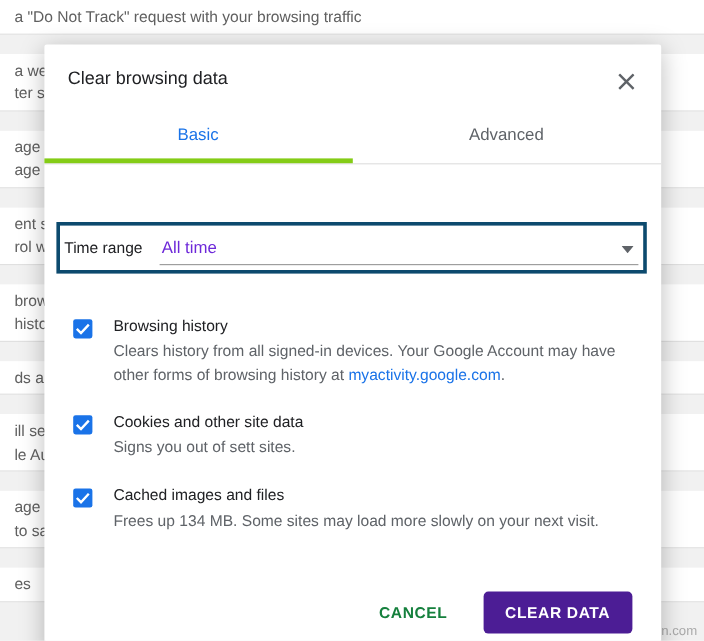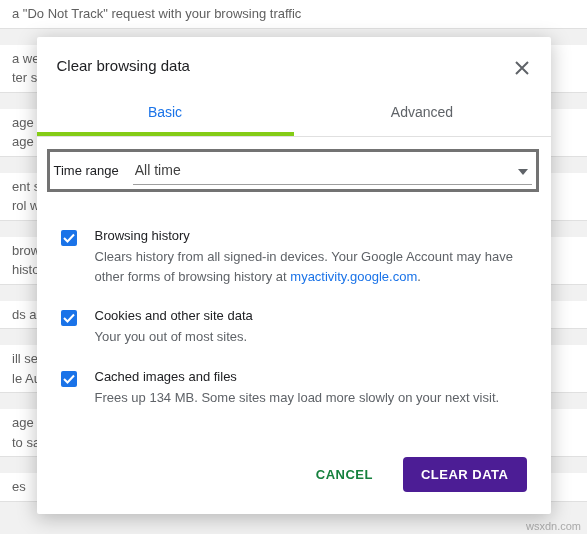--- a/index.html
+++ b/index.html
@@ -79,42 +79,43 @@
       font-weight: 500;
     }
     .tab.active {
       color: #1a73e8;
       border-bottom: 4px solid #84cc16;
     }
     .time-range-wrap {
       padding: 12px 12px 12px 10px;
     }
     .time-range-highlight {
-      border: 3px solid #737373;
+      border: 3px solid #0c4a6e;
       padding: 4px 4px;
+      margin-top: 36px;
     }
     .time-range-row {
       display: flex;
       align-items: center;
       gap: 14px;
     }
     .time-range-label {
       font-size: 13px;
       color: #202124;
       white-space: nowrap;
     }
     .time-range-select {
       flex: 1;
       display: flex;
       align-items: center;
       justify-content: space-between;
       border-bottom: 1px solid #9e9e9e;
       padding: 6px 4px 6px 2px;
       cursor: pointer;
-      color: #404040;
+      color: #6d28d9;
       font-size: 14px;
       text-align: center;
     }
     .caret {
       color: #5f6368;
     }
     .options {
       padding: 10px 24px 24px 24px;
     }
     .option-row {
@@ -255,21 +256,21 @@
       </div>
 
       <div class="option-row">
         <div class="checkbox">
           <svg width="14" height="14" viewBox="0 0 14 14">
               <path d="M2 7 L5.5 10.5 L12 3.5" stroke="#fff" stroke-width="2" fill="none"></path>
             </svg>
         </div>
         <div class="option-text">
           <div class="option-title">Cookies and other site data</div>
-          <div class="option-desc">Your you out of most sites.</div>
+          <div class="option-desc">Signs you out of sett sites.</div>
         </div>
       </div>
 
       <div class="option-row">
         <div class="checkbox">
           <svg width="14" height="14" viewBox="0 0 14 14">
               <path d="M2 7 L5.5 10.5 L12 3.5" stroke="#fff" stroke-width="2" fill="none"></path>
             </svg>
         </div>
         <div class="option-text">

